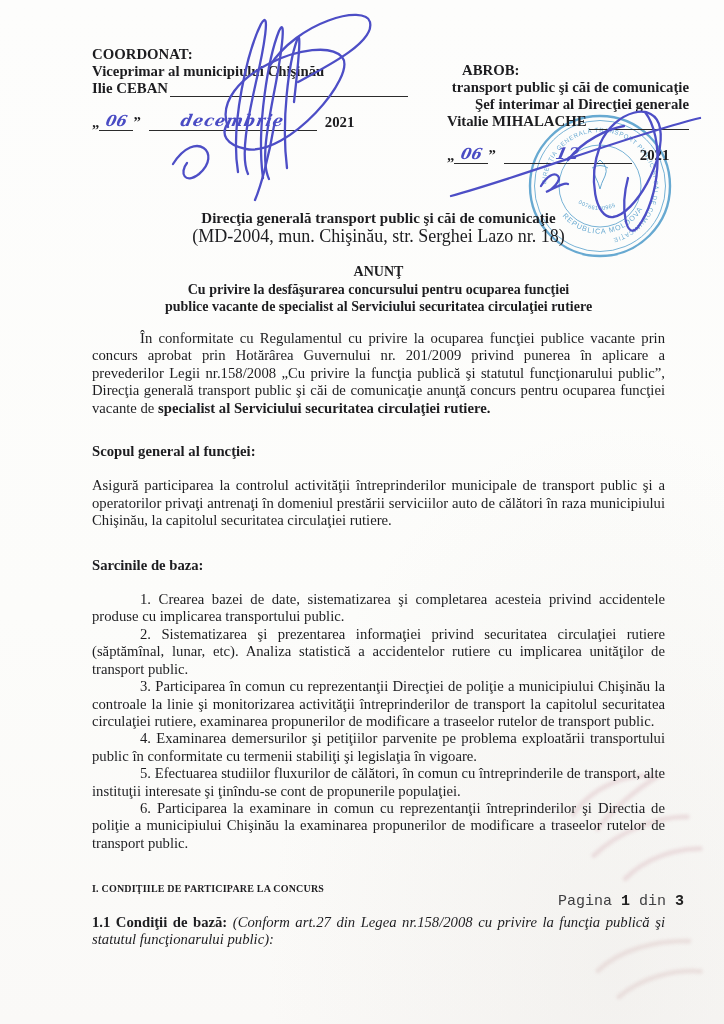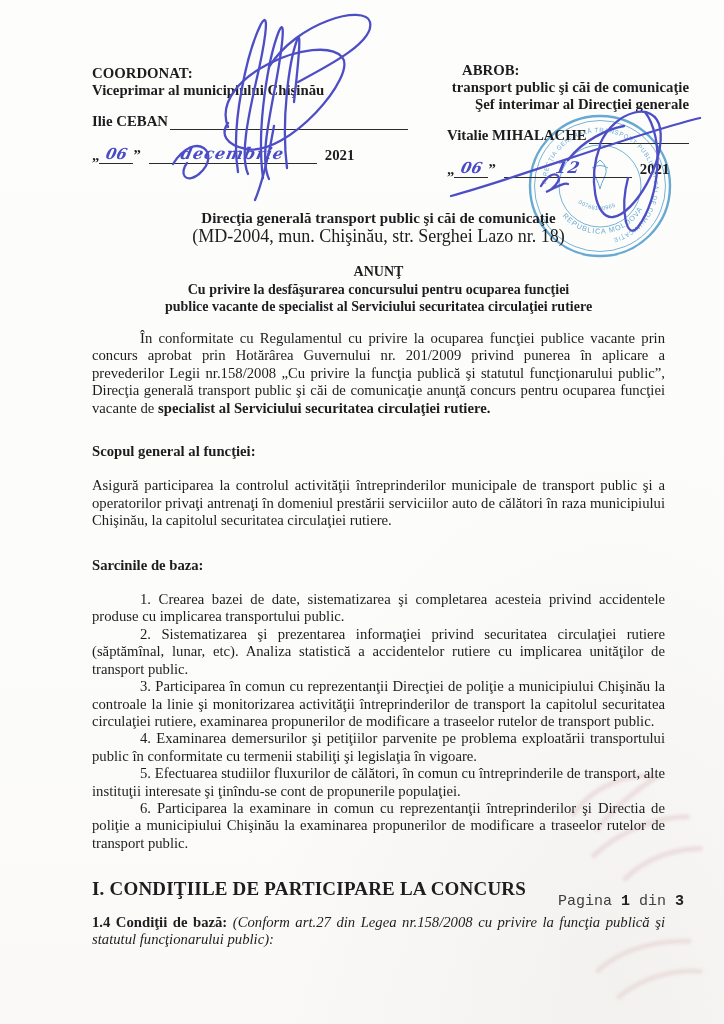--- a/index.html
+++ b/index.html
@@ -7,46 +7,46 @@
     position:relative;
     width:724px;height:1024px;
     background:
       radial-gradient(ellipse at 85% 95%, rgba(210,205,200,0.18), rgba(0,0,0,0) 40%),
       linear-gradient(180deg,#fdfdfc 0%, #fcfcfa 60%, #faf9f7 100%);
     font-family:"Liberation Serif", serif;
     color:#1d1d20;
     overflow:hidden;
   }
   
-  .block-left{position:absolute;left:92px;top:65px;width:316px;font-size:14.8px;font-weight:bold;line-height:17px;z-index:3;}
+  .block-left{position:absolute;left:92px;top:46px;width:316px;font-size:14.8px;font-weight:bold;line-height:17px;z-index:3;}
   .block-right{position:absolute;left:447px;top:62px;width:242px;font-size:14.8px;font-weight:bold;line-height:17px;z-index:3;}
   .block-right .r-title{margin-left:15px;}
   .block-right .r-sub{text-align:right;}
-  .sig-line{display:flex;align-items:flex-start;margin-top:14px;}
+  .sig-line{display:flex;align-items:flex-start;margin-top:0;}
   .sig-line .rule{flex:1;border-bottom:1.4px solid #2b2b2b;height:1.05em;margin-left:2px;}
   .date-line{display:flex;align-items:flex-end;margin-top:15px;white-space:nowrap;}
   .u-day{display:inline-block;width:34px;border-bottom:1.4px solid #2b2b2b;text-align:center;}
   .u-month{display:inline-block;border-bottom:1.4px solid #2b2b2b;text-align:center;}
   .u-month.left{width:168px;margin:0 8px;}
   .u-month.right{width:128px;margin:0 8px;}
   .hw{font-family:"DejaVu Serif", serif;font-style:italic;font-weight:600;color:#4a4cc4;display:inline-block;transform:skewX(-12deg);}
   .hw.month-hw{font-size:16px;letter-spacing:1px;}
   .hw.day-hw{font-size:15px;}
   
   .letterhead{position:absolute;left:92px;top:210px;width:573px;text-align:center;z-index:3;}
   .letterhead .org{font-weight:bold;font-size:15px;line-height:17.5px;}
   .letterhead .addr{font-size:18px;line-height:17.5px;}
   .anunt{position:absolute;left:92px;top:263px;width:573px;text-align:center;font-weight:bold;font-size:14px;line-height:17.5px;z-index:3;}
   
   .body-text{position:absolute;left:92px;top:330px;width:573px;font-size:14.7px;line-height:17.4px;text-align:justify;z-index:3;}
   .body-text p{margin:0;}
   .indent{text-indent:48px;}
   .h-scopul{font-weight:bold;margin:26px 0 17px 0 !important;}
   .h-sarcinile{font-weight:bold;margin:27px 0 17px 0 !important;}
-  .h-sect{font-weight:bold;font-size:19px;margin:28px 0 16px 0 !important;letter-spacing:0.2px;}
+  .h-sect{font-weight:bold;font-size:10px;margin:28px 0 16px 0 !important;letter-spacing:0.2px;}
   .b{font-weight:bold;margin-top:32px;}
   .it{font-style:italic;}
   .cond-label{font-weight:bold;}
   
   .footer{position:absolute;left:0;top:893px;width:684px;text-align:right;font-family:Liberation Mono, monospace;font-size:15px;color:#3e3e40;z-index:3;}
   .footer b{color:#222;}
   
   .sig-svg{position:absolute;z-index:4;pointer-events:none;}
   .stamp{position:absolute;left:524px;top:110px;width:152px;height:152px;z-index:2;opacity:0.85;pointer-events:none;}
   .bleed{position:absolute;z-index:1;filter:blur(1.6px);opacity:0.5;pointer-events:none;}
@@ -156,21 +156,21 @@
 
     <p class="h-sarcinile">Sarcinile de baza:</p>
     <p class="indent">1. Crearea bazei de date, sistematizarea şi completarea acesteia privind accidentele produse cu implicarea transportului public.</p>
     <p class="indent">2. Sistematizarea şi prezentarea informaţiei privind securitatea circulaţiei rutiere (săptămînal, lunar, etc). Analiza statistică a accidentelor rutiere cu implicarea unităţilor de transport public.</p>
     <p class="indent">3. Participarea în comun cu reprezentanţii Direcţiei de poliţie a municipiului Chişinău la controale la linie şi monitorizarea activităţii întreprinderilor de transport la capitolul securitatea circulaţiei rutiere, examinarea propunerilor de modificare a traseelor rutelor de transport public.</p>
     <p class="indent">4. Examinarea demersurilor şi petiţiilor parvenite pe problema exploatării transportului public în conformitate cu termenii stabiliţi şi legislaţia în vigoare.</p>
     <p class="indent">5. Efectuarea studiilor fluxurilor de călători, în comun cu întreprinderile de transport, alte instituţii interesate şi ţinîndu-se cont de propunerile populaţiei.</p>
     <p class="indent">6. Participarea la examinare in comun cu reprezentanţii întreprinderilor şi Directia de poliţie a municipiului Chişinău la examinarea propunerilor de modificare a traseelor rutelor de transport public.</p>
 
     <p class="h-sect">I. CONDIŢIILE DE PARTICIPARE LA CONCURS</p>
-    <p><span class="cond-label">1.4 Condiţii de bază: </span><span class="it">(Conform art.27 din Legea nr.158/2008 cu privire la funcţia publică şi statutul funcţionarului public):</span></p>
+    <p><span class="cond-label">1.1 Condiţii de bază: </span><span class="it">(Conform art.27 din Legea nr.158/2008 cu privire la funcţia publică şi statutul funcţionarului public):</span></p>
   </div>
 
   <div class="footer">
     <span>Pagina</span>
     <b>1</b>
     <span>din</span>
     <b>3</b>
   </div>
 
   <svg class="bleed" style="left:560px;top:760px;width:150px;height:150px;transform:rotate(-14deg);" viewBox="0 0 150 150">

